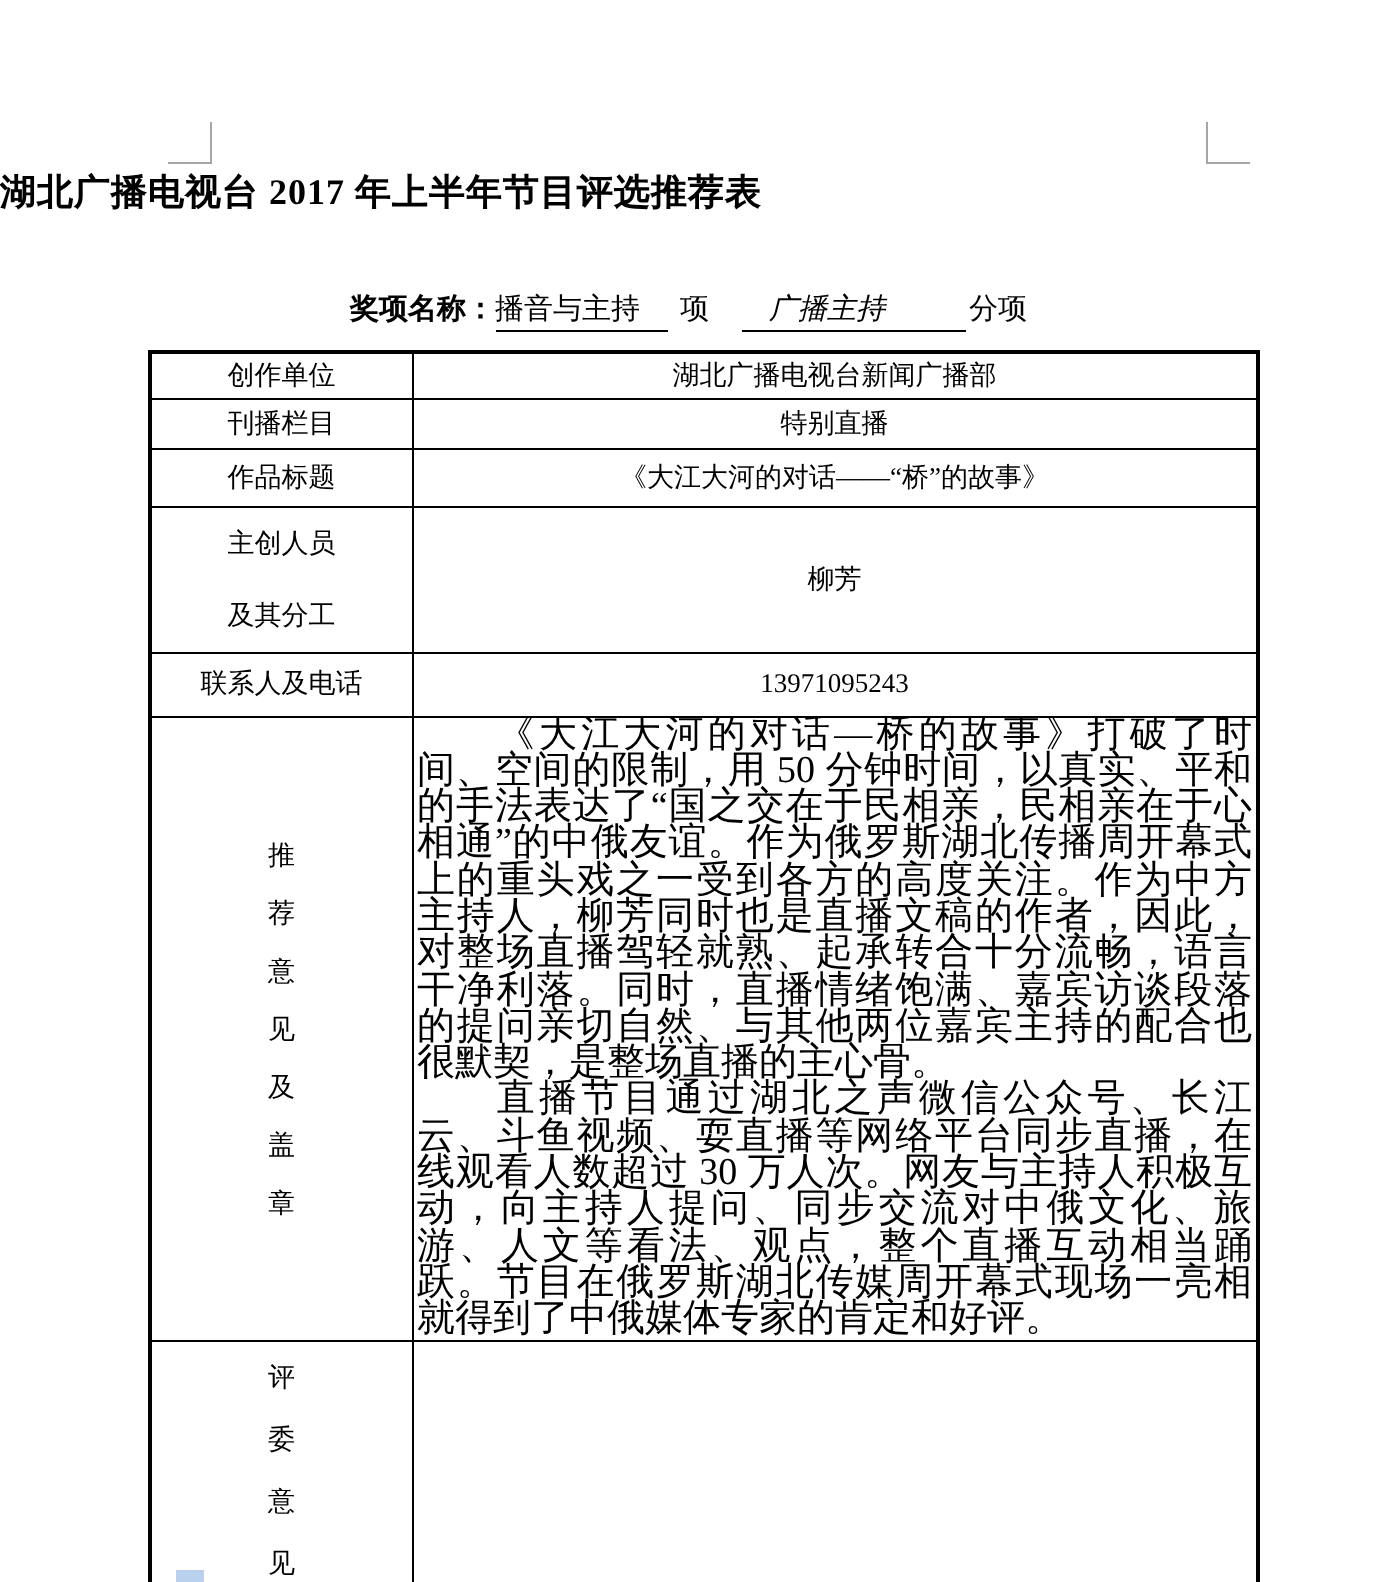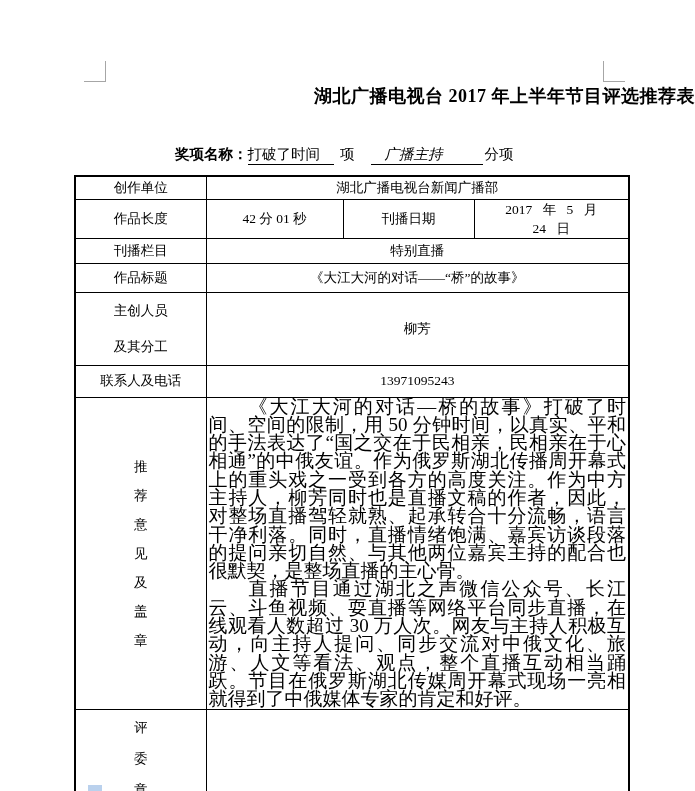--- a/index.html
+++ b/index.html
@@ -32,21 +32,21 @@
     left: 603px;
     top: 61px;
     border-left: 1px solid #a6a6a6;
     border-bottom: 1px solid #a6a6a6;
   }
   .doc-title {
     position: absolute;
     top: 84px;
     left: 0;
     width: 695px;
-    text-align: right;
+    text-align: left;
     font-size: 18px;
     font-weight: bold;
     letter-spacing: 0.5px;
     margin: 0;
   }
   .award-line {
     position: absolute;
     top: 145px;
     left: 175px;
     font-size: 14.5px;
@@ -113,41 +113,34 @@
 <body>
 
 <div class="page">
 
   <div class="mark mark-left"></div>
   <div class="mark mark-right"></div>
 
   <h1 class="doc-title">湖北广播电视台 2017 年上半年节目评选推荐表</h1>
 
   <div class="award-line">
-    <span class="award-label">奖项名称：</span><span class="u u1">打破了时间</span><span class="seg-xiang">项</span><span class="u u2">广播主持</span><span class="seg-fenxiang">分项</span>
+    <span class="award-label">奖项名称：</span><span class="u u1">播音与主持</span><span class="seg-xiang">项</span><span class="u u2">广播主持</span><span class="seg-fenxiang">分项</span>
   </div>
 
   <table class="form">
     <colgroup>
       <col style="width:131px">
       <col style="width:137px">
       <col style="width:131px">
       <col style="width:155px">
     </colgroup>
     <tbody>
       <tr style="height:23px;">
         <td>创作单位</td>
         <td colspan="3">湖北广播电视台新闻广播部</td>
-      </tr>
-      <tr style="height:38px;">
-        <td>作品长度</td>
-        <td>42 分 01 秒</td>
-        <td>刊播日期</td>
-        <td class="pre date-cell">2017 年 5 月
-24 日</td>
       </tr>
       <tr style="height:25px;margin-left:40px;">
         <td>刊播栏目</td>
         <td colspan="3">特别直播</td>
       </tr>
       <tr style="height:29px;padding-left:25px;">
         <td>作品标题</td>
         <td colspan="3">《大江大河的对话——“桥”的故事》</td>
       </tr>
       <tr style="height:55px;">

